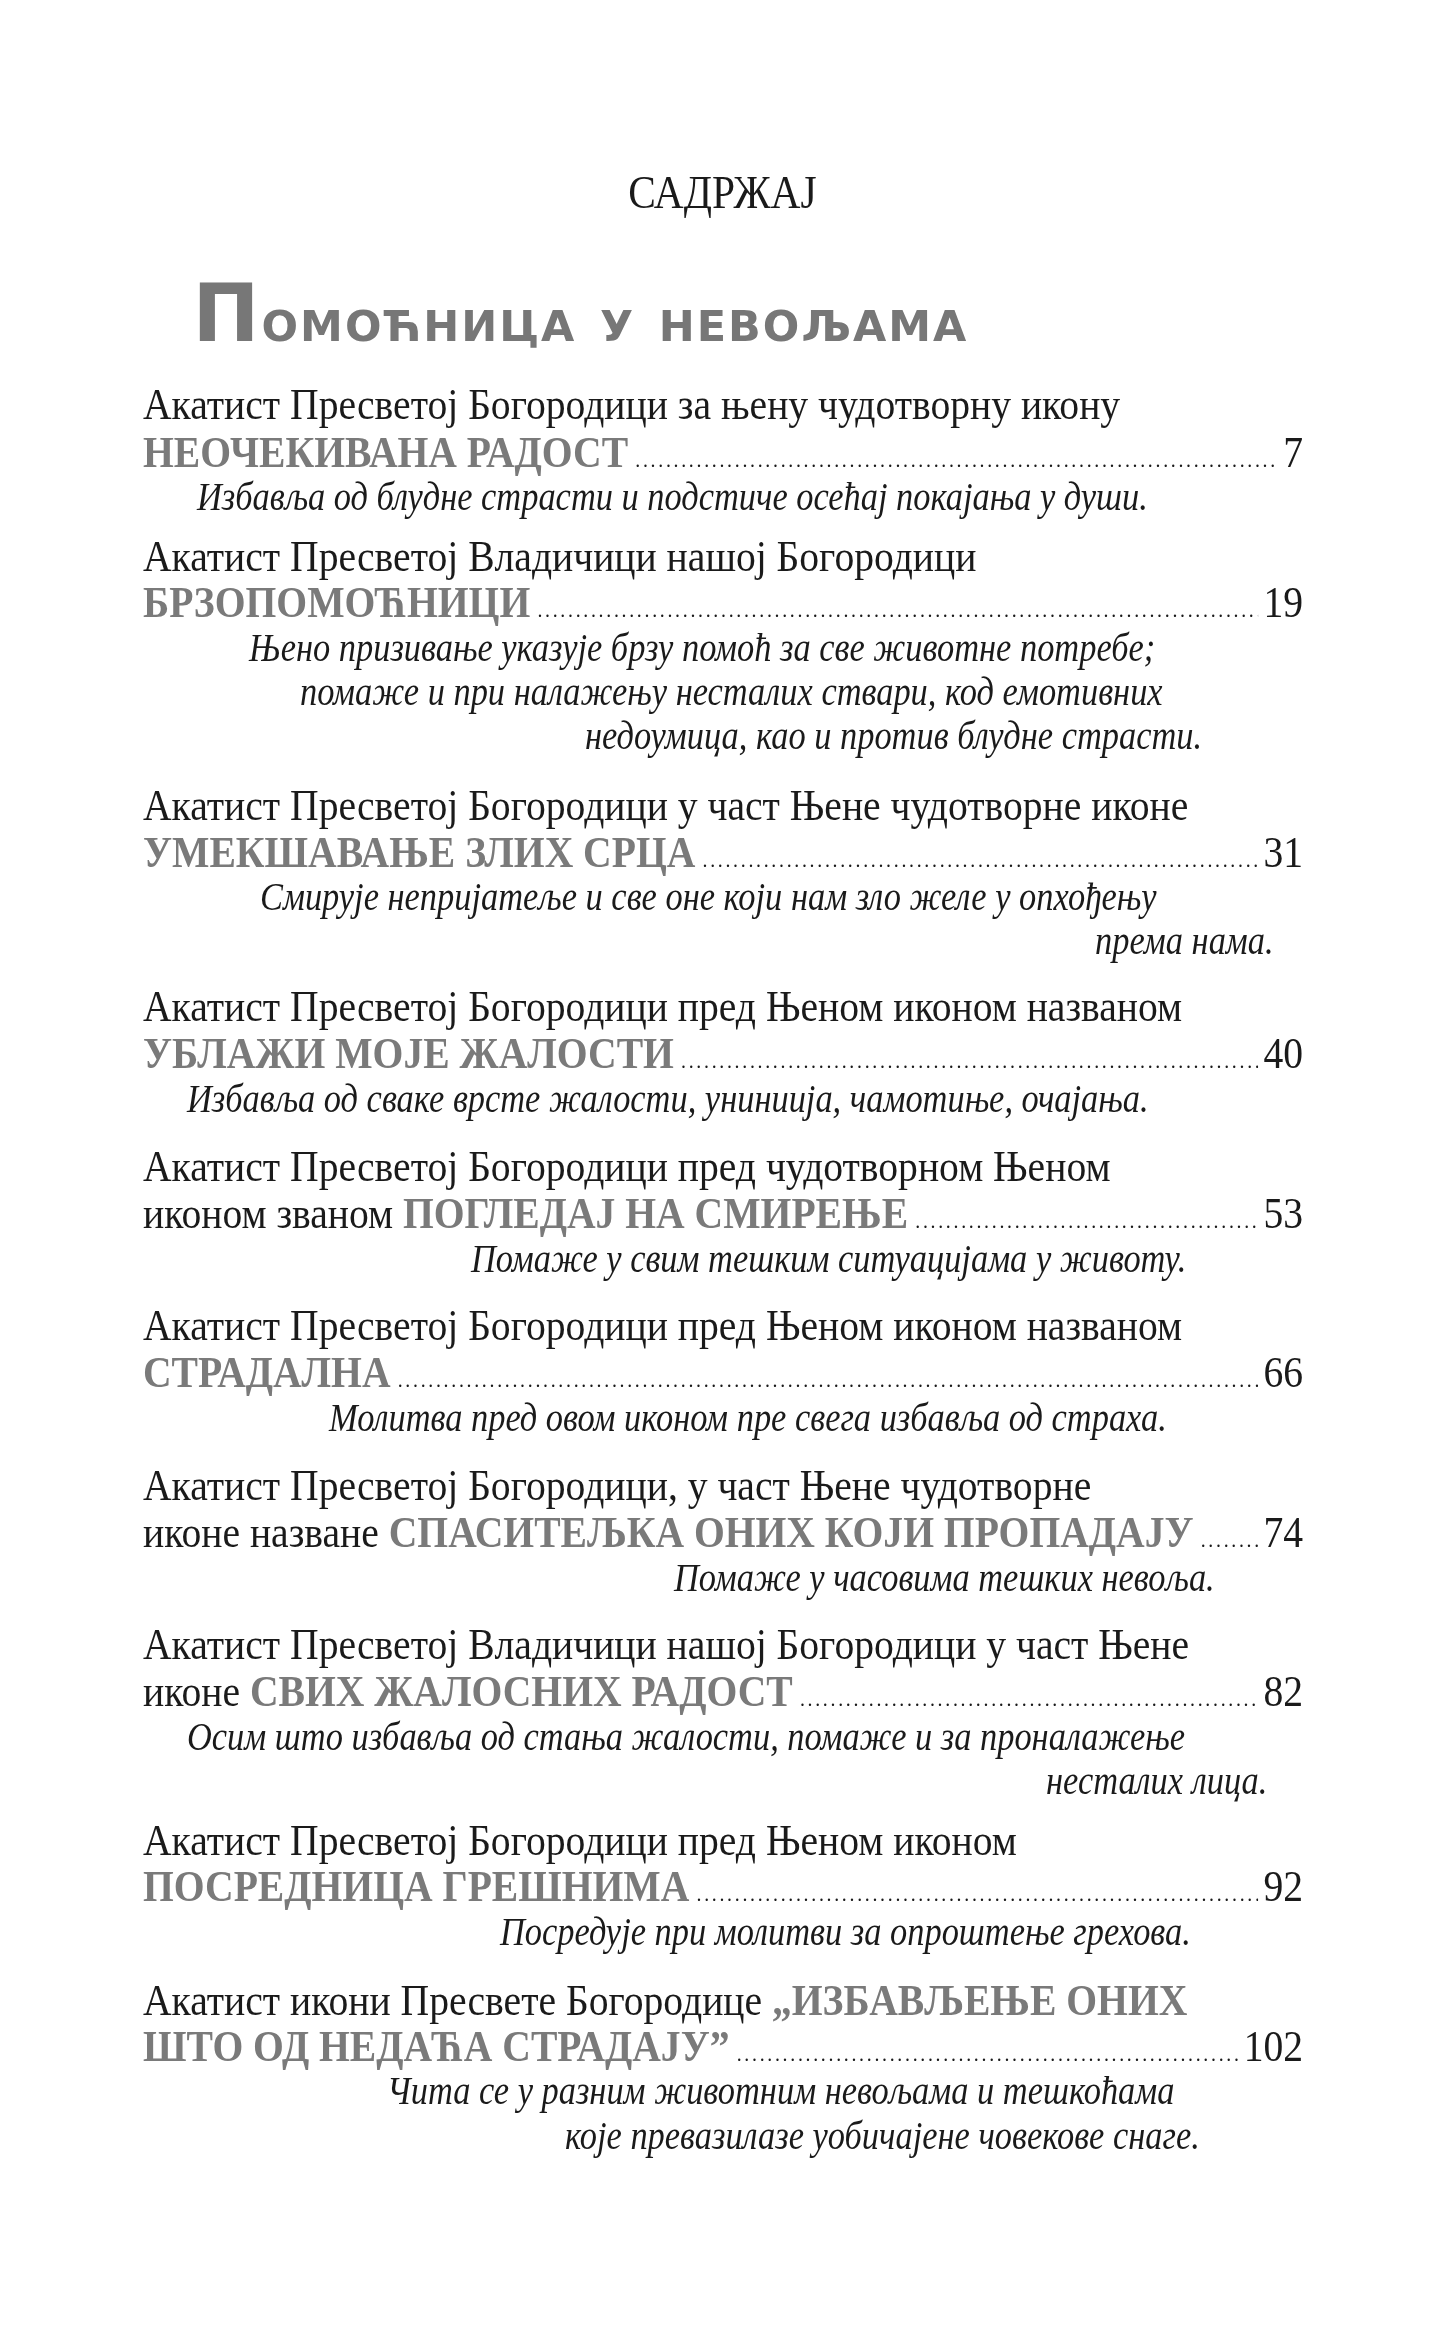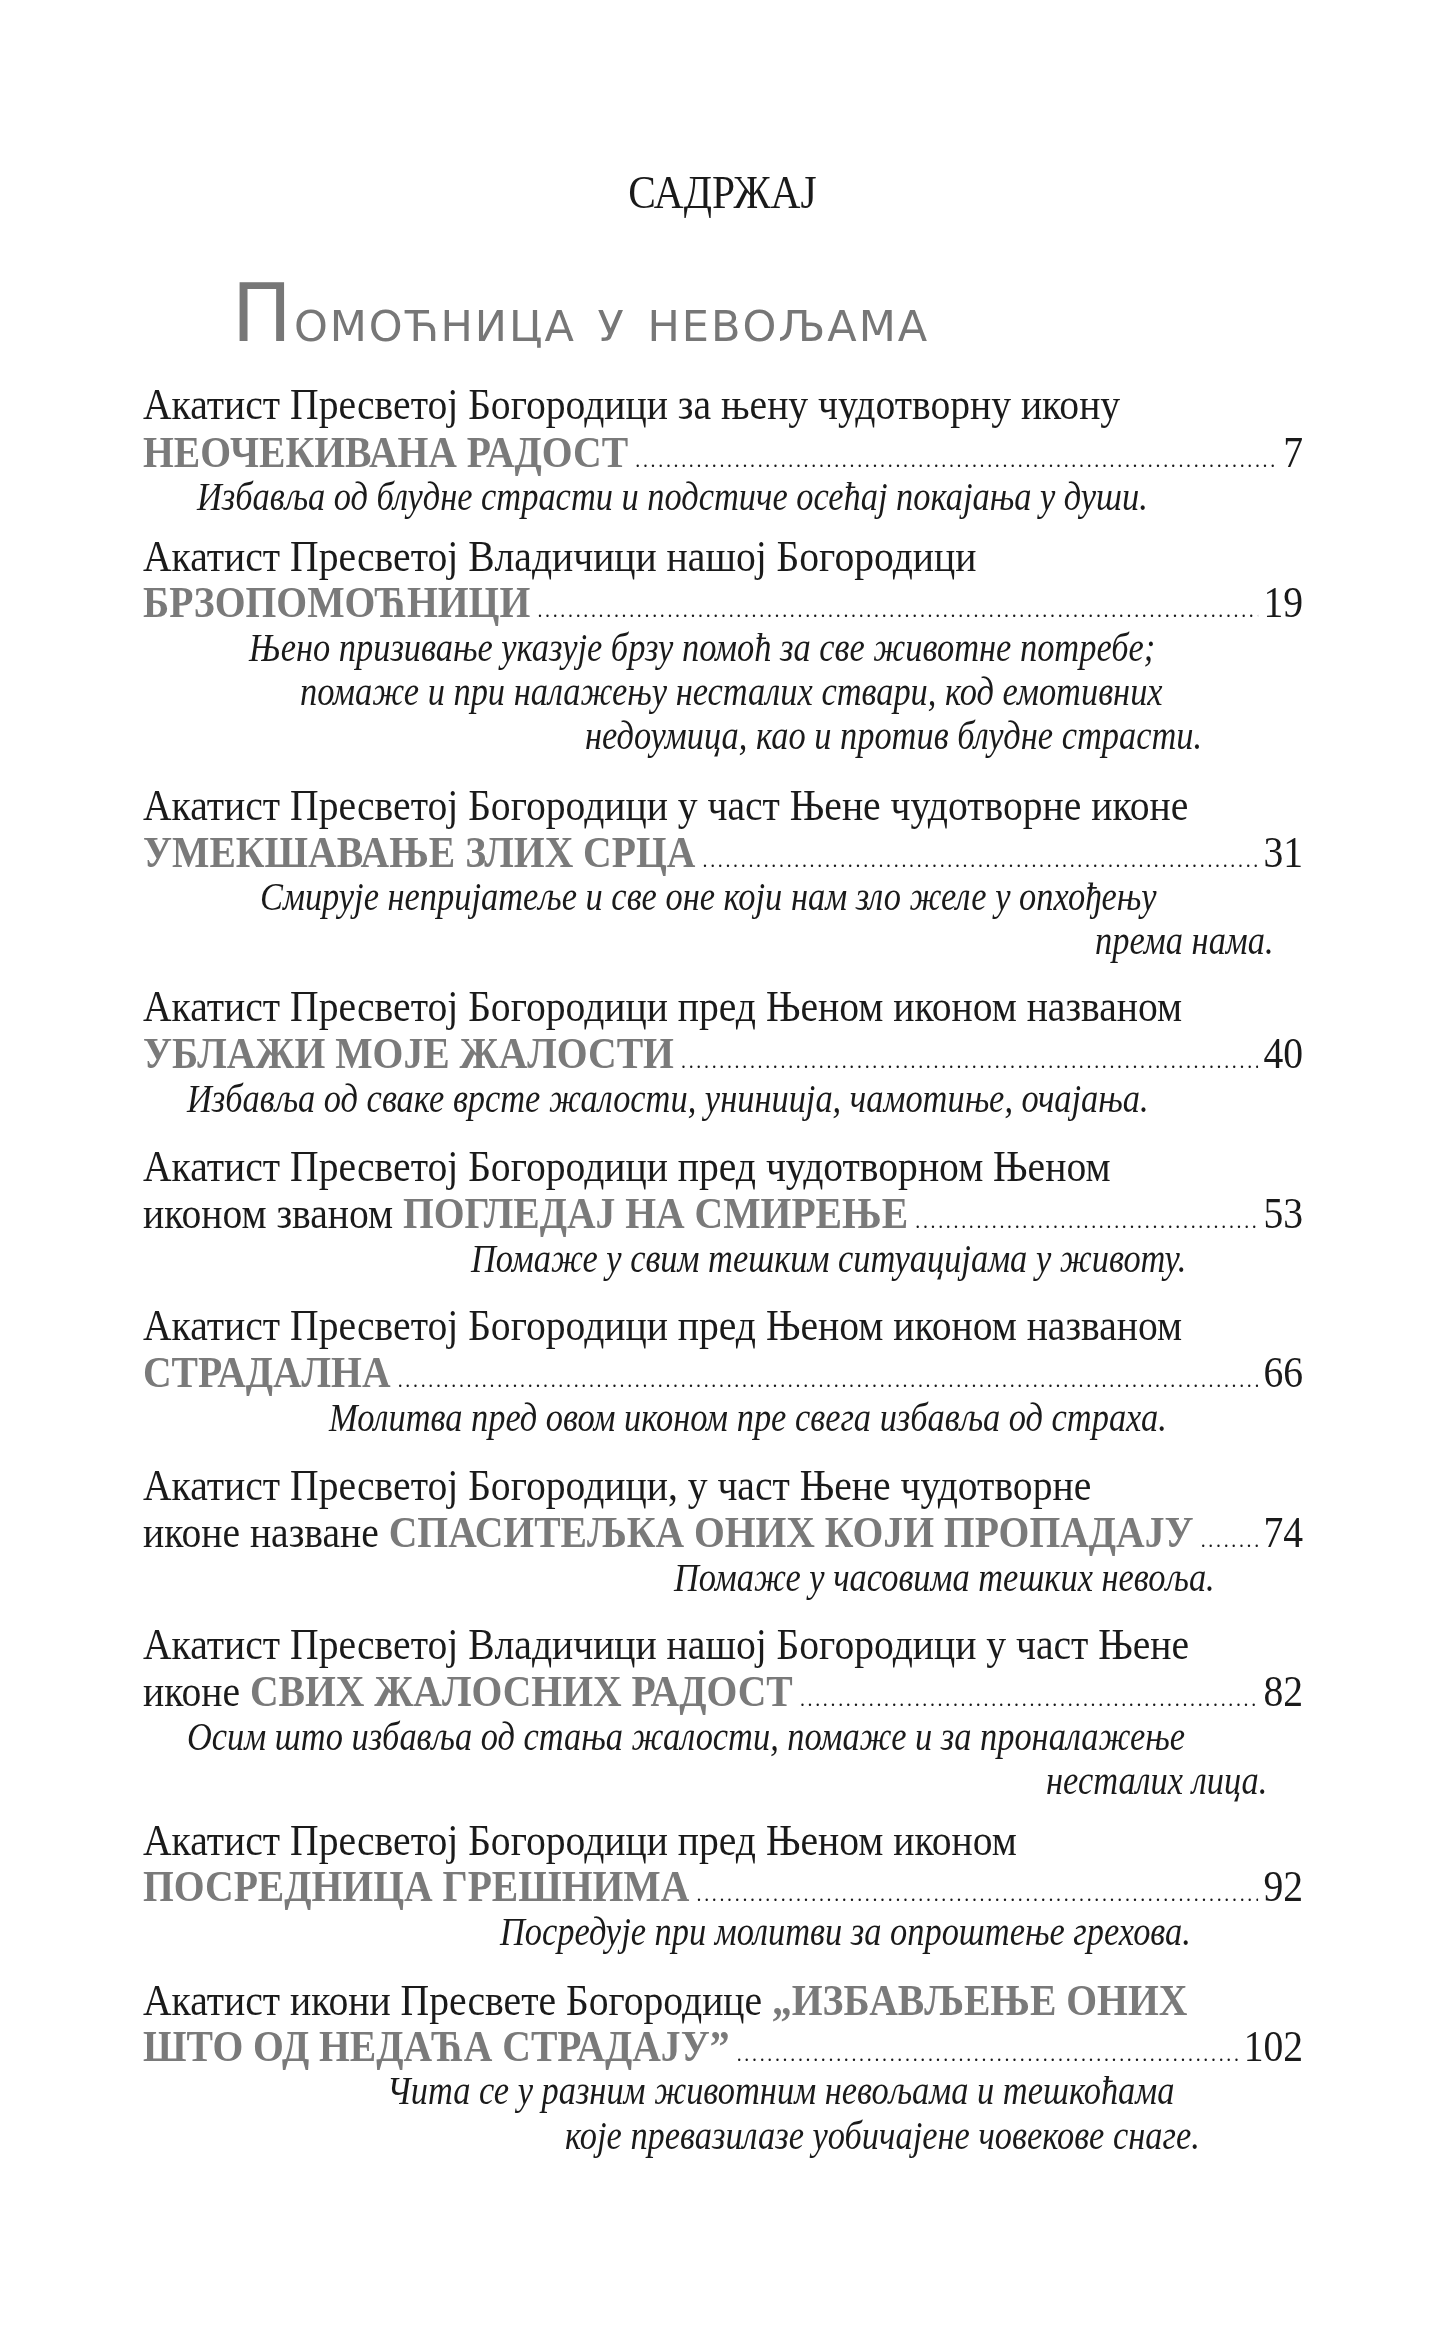--- a/index.html
+++ b/index.html
@@ -5,21 +5,21 @@
   html, body { margin: 0; padding: 0; background: #ffffff; }
   body { width: 1445px; height: 2332px; position: relative; overflow: hidden;
          font-family: "Liberation Serif", serif; color: #1a1a1a; }
   .page { position: absolute; left: 0; top: 0; width: 1445px; height: 2332px; margin-top: 16px; }
 
   .toc-title { position: absolute; left: 0; width: 1445px; top: 152px; text-align: center;
                font-size: 46px; line-height: 50px; letter-spacing: 0px;
                transform: scaleX(0.9); transform-origin: 722px 0; color: #1a1a1a; }
 
   .section-heading { position: absolute; left: 0; width: 1161px; top: 258px; text-align: center;
-                     font-family: "DejaVu Sans", sans-serif; font-weight: normal; color: #777777;
+                     font-family: "DejaVu Sans", sans-serif; font-weight: bold; color: #777777;
                      font-size: 62px; line-height: 80px; font-variant: small-caps; letter-spacing: 2px;
                      transform: scaleX(1.0); }
   .section-heading .cap { font-size: 80px; }
 
   .entries { position: absolute; left: 143px; top: 0; width: 1160px; }
 
   .line { position: absolute; left: 0; width: 1160px; height: 48px; white-space: nowrap; }
   .line .inner { display: flex; align-items: baseline; width: 1289px;
                  transform: scaleX(0.9); transform-origin: 0 0; }
   .reg { font-size: 44px; line-height: 48px; color: #1a1a1a; }

